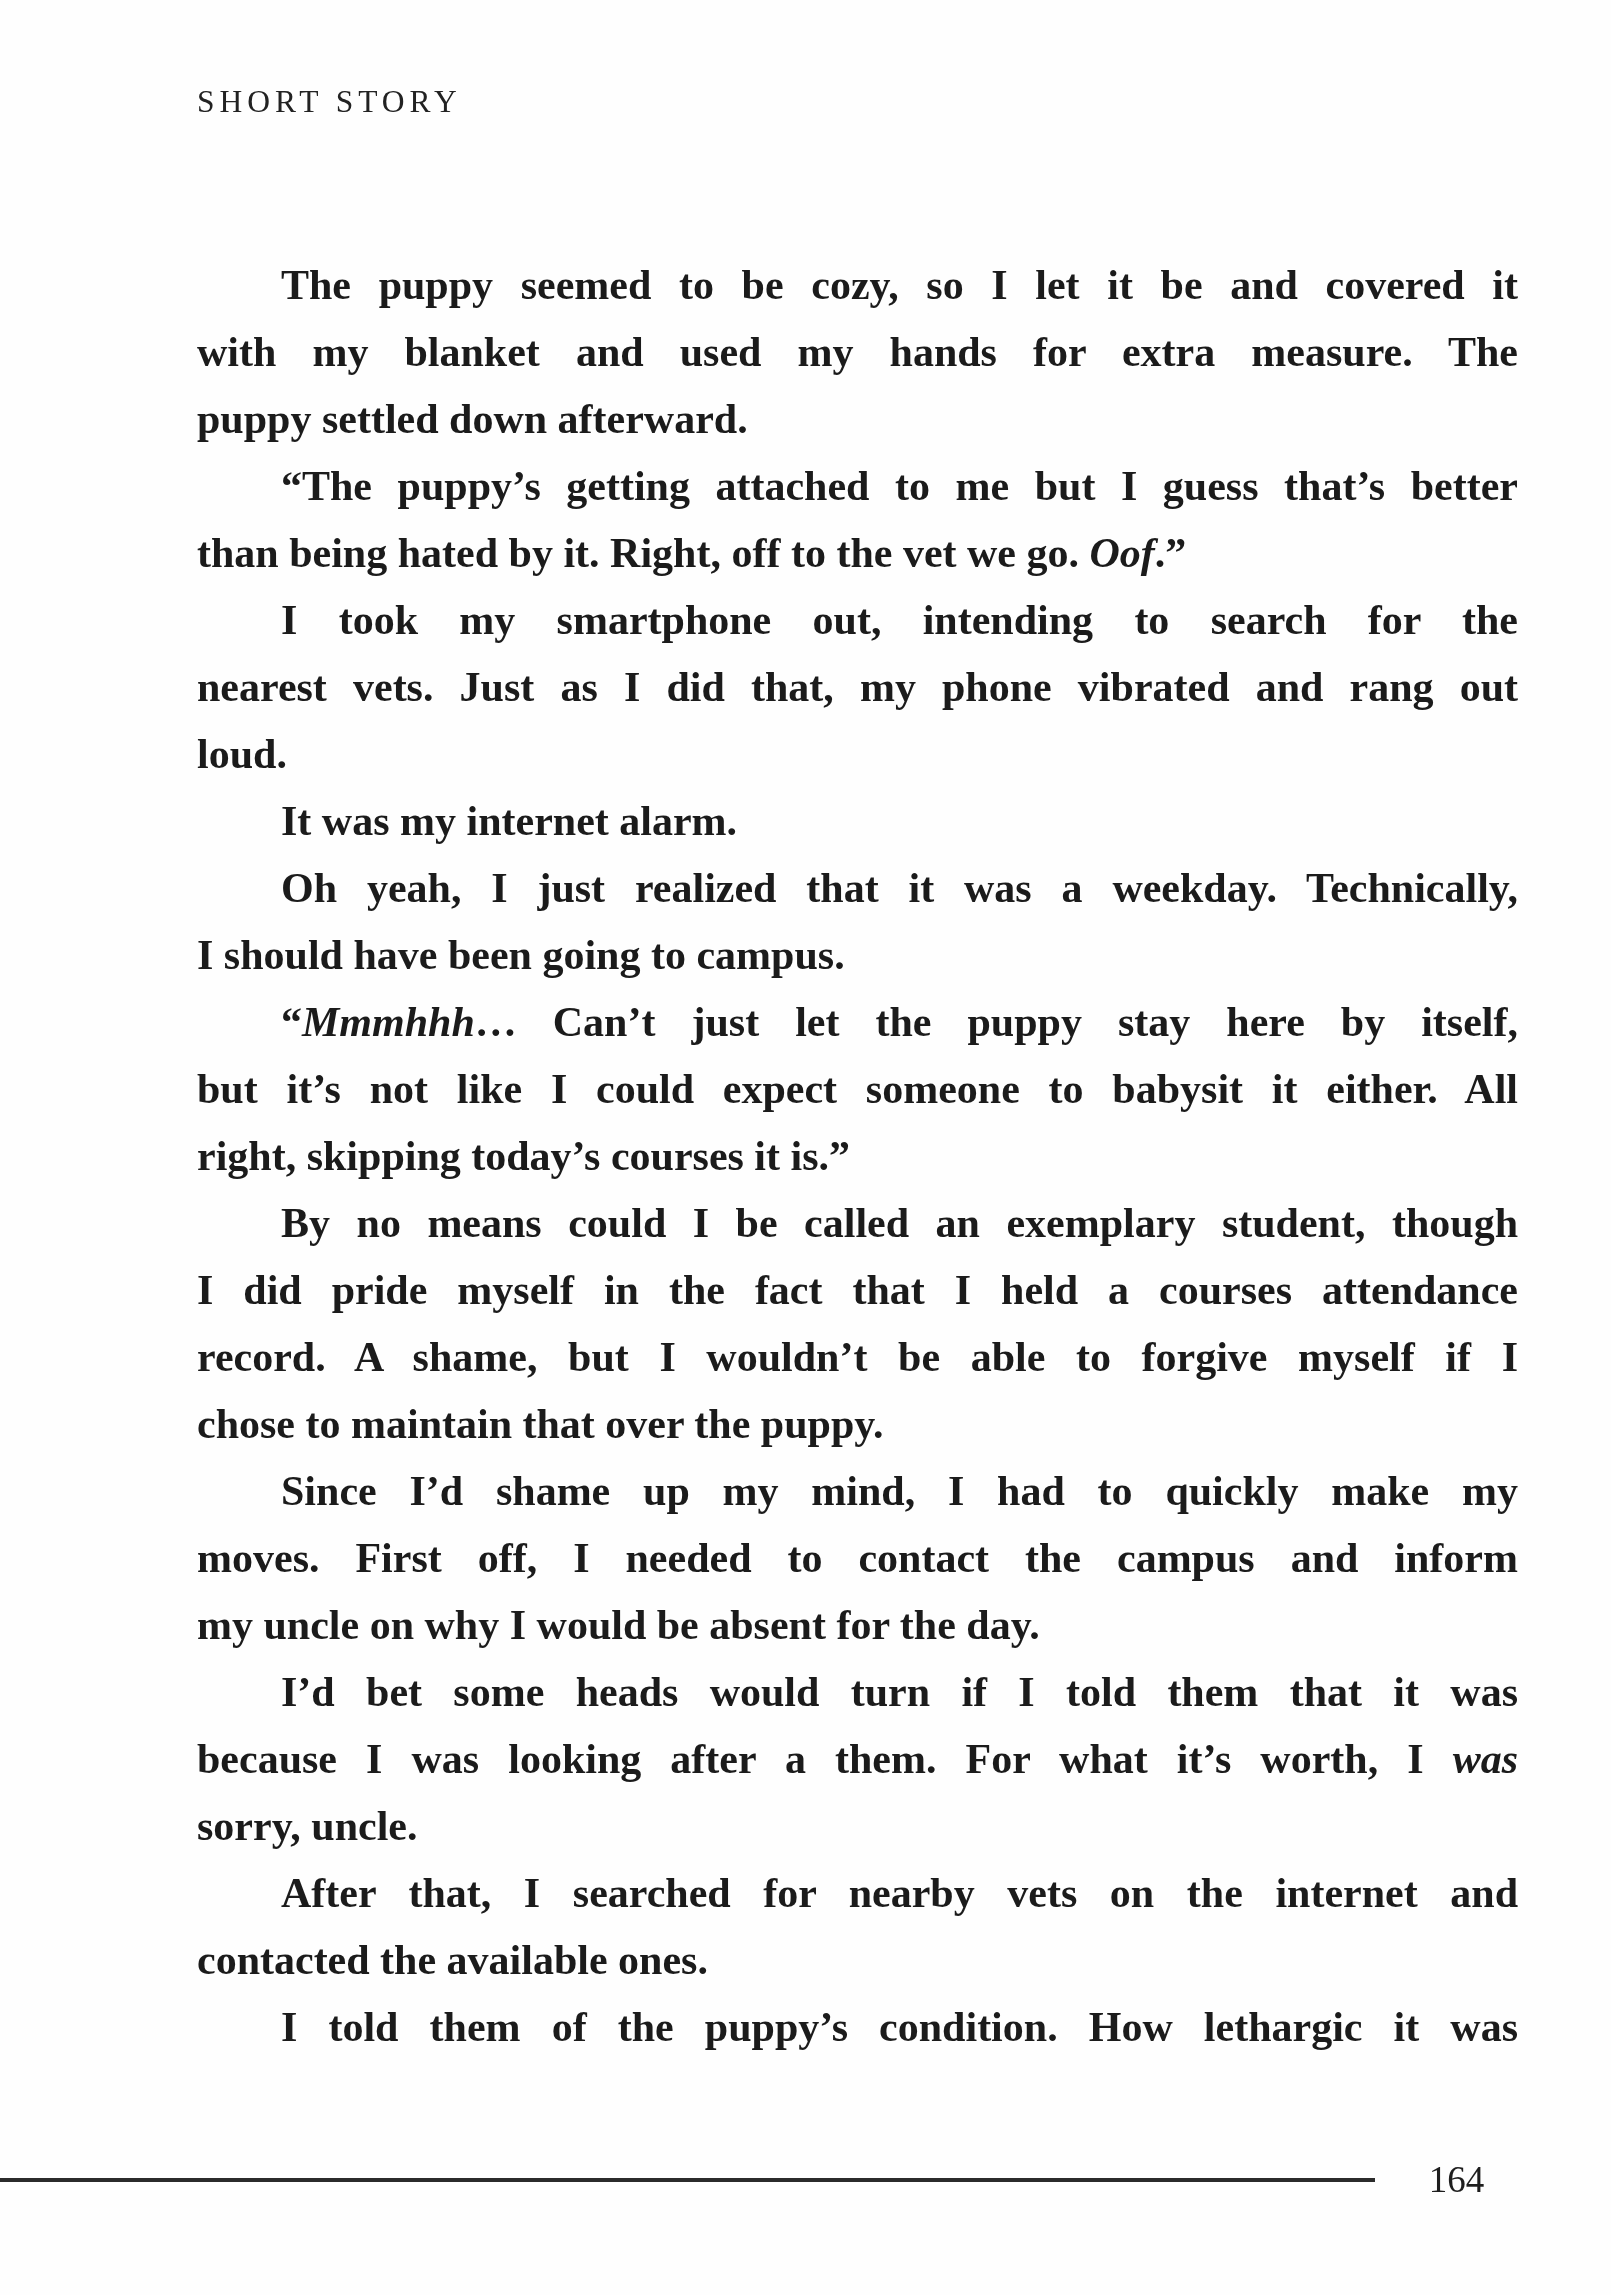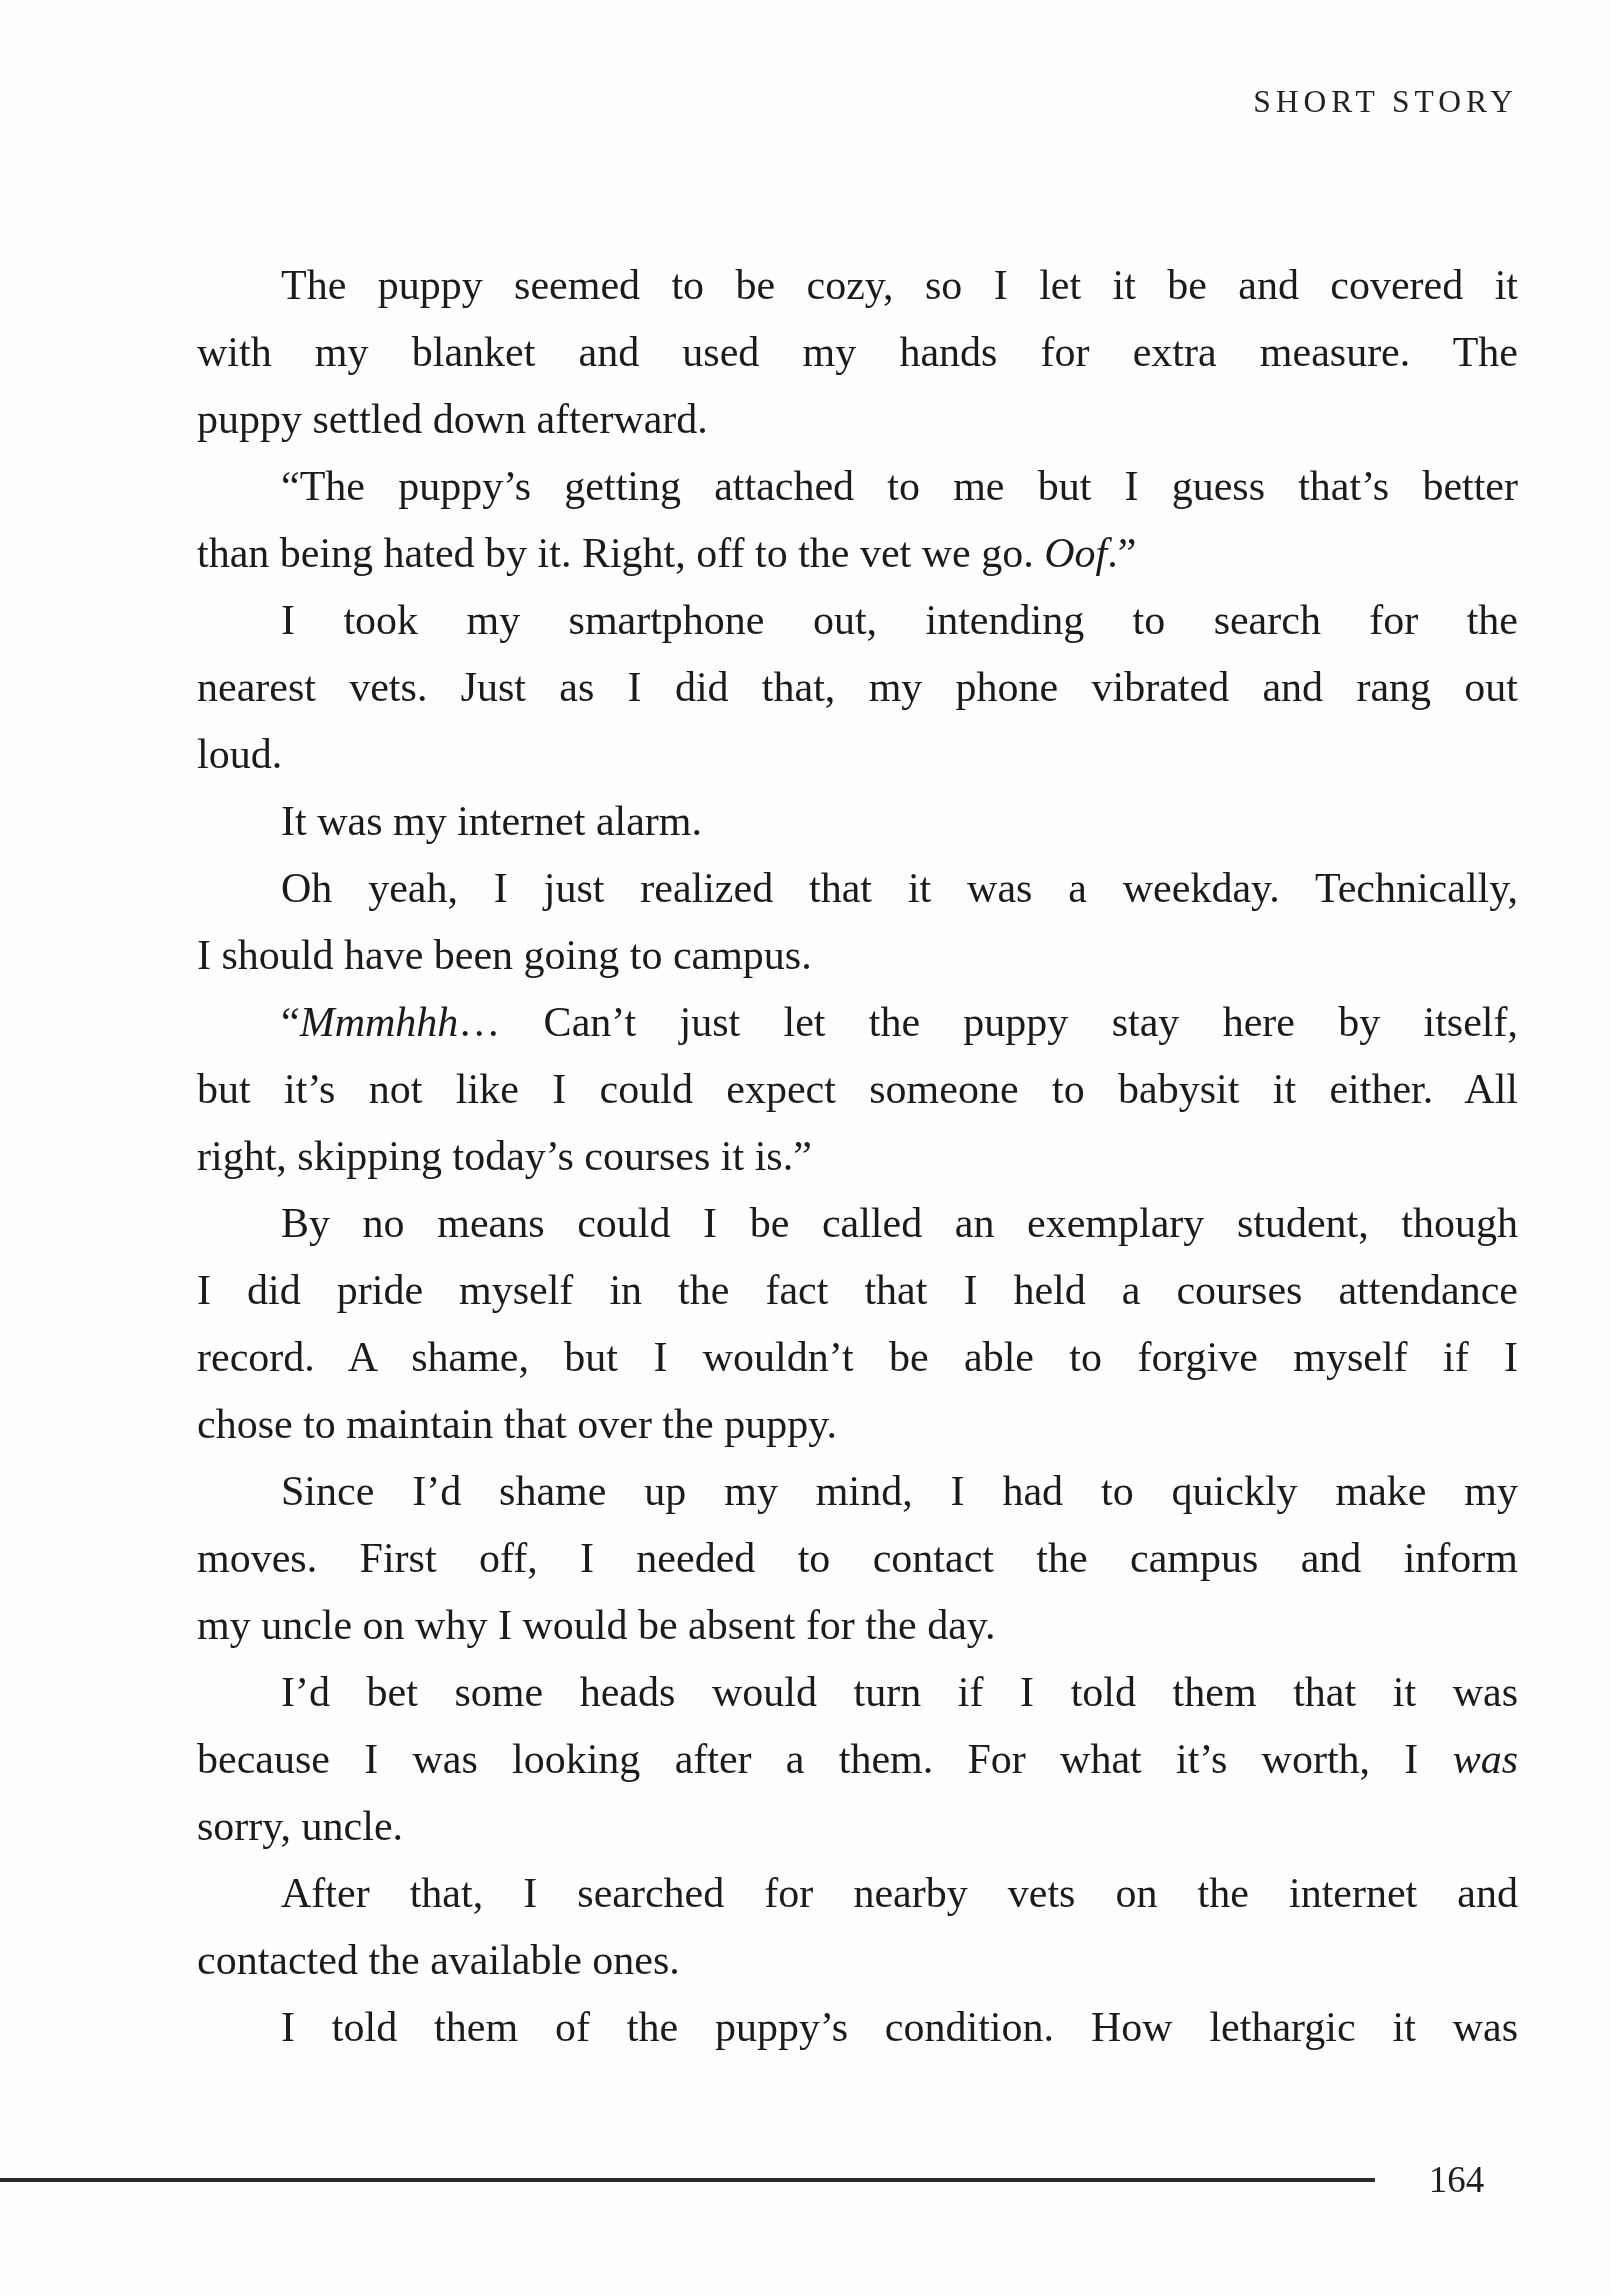--- a/index.html
+++ b/index.html
@@ -14,39 +14,40 @@
     background: #fefefe;
     color: #1b1b1b;
     font-family: "Liberation Serif", "DejaVu Serif", serif;
     overflow: hidden;
   }
   .running-header {
     position: absolute;
     top: 84px;
     left: 197px;
     width: 1321px;
-    text-align: right;
+    text-align: left;
     font-size: 31.5px;
     letter-spacing: 5px;
     font-variant: small-caps;
     color: #222222;
   }
   .story {
     position: absolute;
     top: 252px;
     left: 197px;
     width: 1321px;
     font-size: 42px;
     line-height: 67px;
     color: #1b1b1b;
   }
   .para { margin: 0; padding: 0; }
   .line {
     text-align: left;
     white-space: normal;
+    font-weight: bold;
   }
   .line.just {
     text-align: justify;
     text-align-last: justify;
   }
   .line.indent { text-indent: 84px; }
   .ital { font-style: italic; }
   .footer-rule {
     position: absolute;
     top: 2178px;

